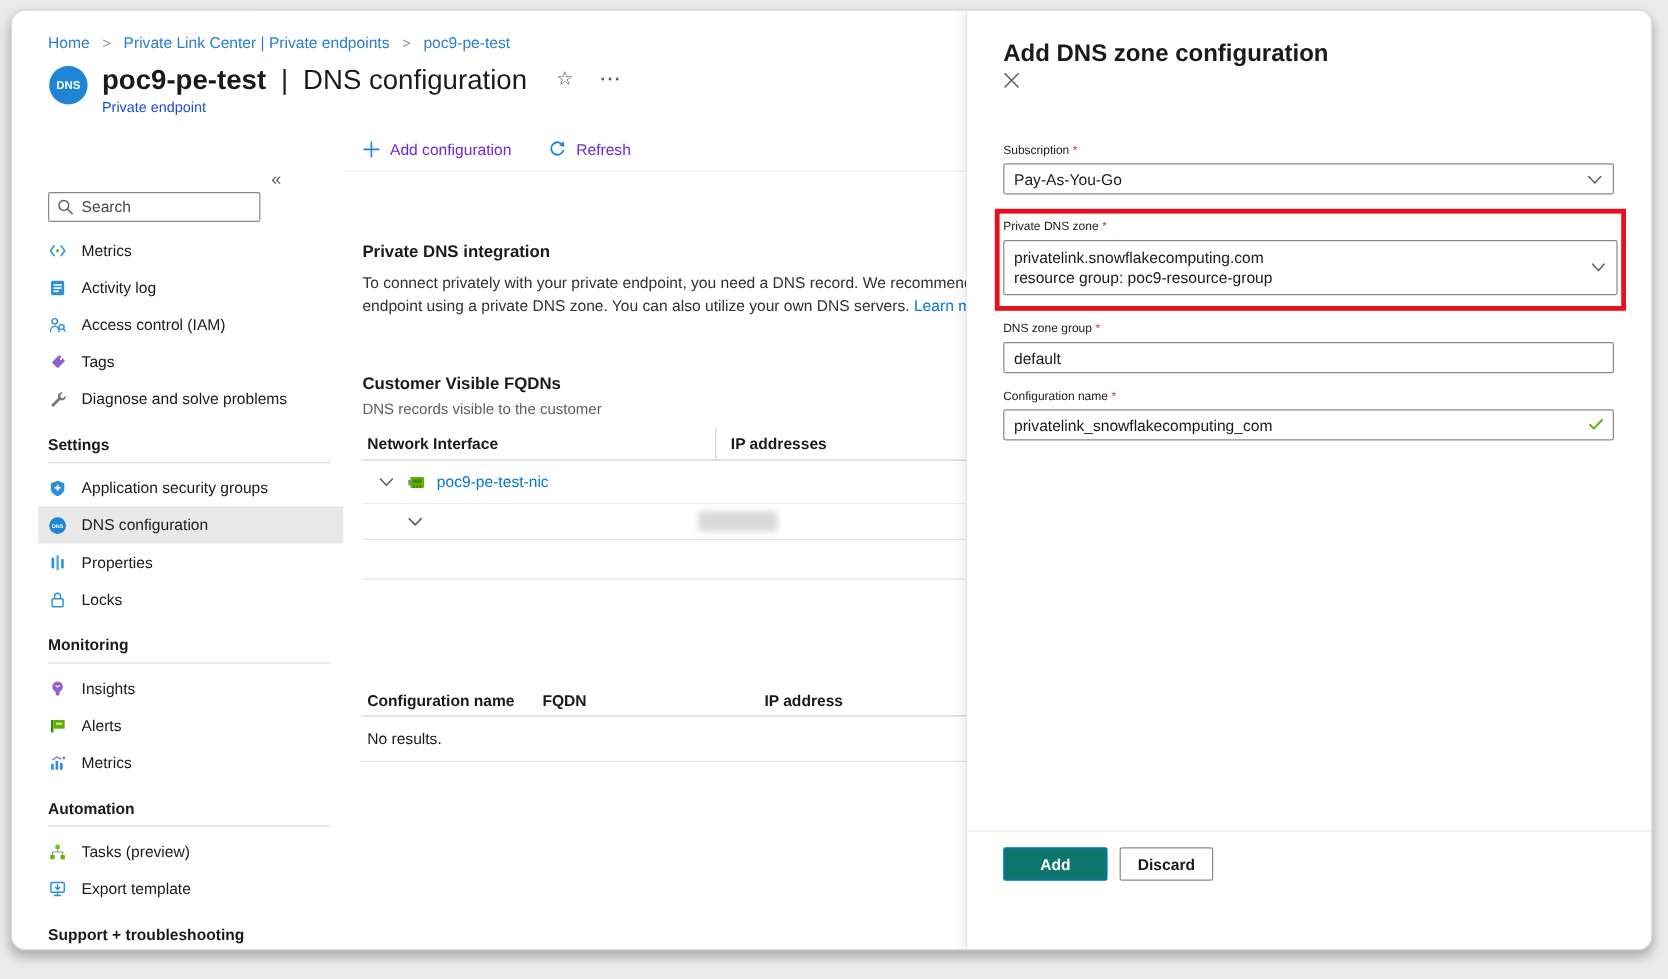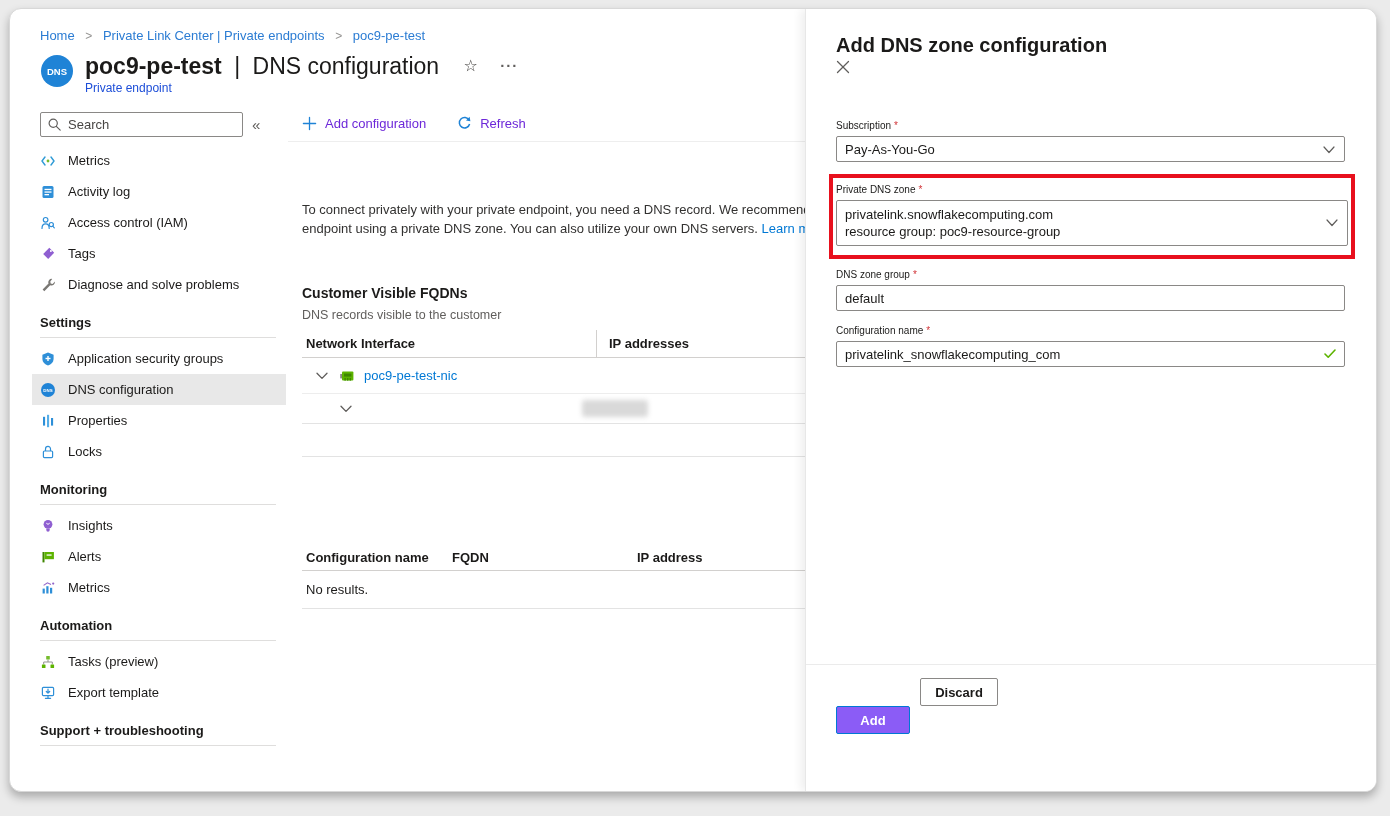--- a/index.html
+++ b/index.html
@@ -27,21 +27,21 @@
   .page-title { font-size:23px; line-height:28px; font-weight:400; color:#1b1a19; white-space:nowrap; }
   .t-bold { font-weight:700; }
   .t-sep { margin:0 6px; color:#1b1a19; }
   .star { font-size:16px; color:#484644; margin-left:18px; cursor:pointer; vertical-align:3px; }
   .more { font-size:15px; color:#605e5c; margin-left:16px; letter-spacing:1px; cursor:pointer; vertical-align:3px; font-weight:700;}
   .subtitle { font-size:12px; color:#1d4ed8; margin-top:1px; }
   .blade-body { display:flex; margin-top:14px; }
   
   .sidebar { width:278px; flex:none; }
   .search-row { display:flex; align-items:center; margin:3px 0 8px 30px; gap:9px; }
-  .search-box { position:relative; width:203px; }
+  .search-box { position:relative; width:177px;margin-top:47px; }
   .search-box input {
     width:100%; height:25px; border:1px solid #8a8886; border-radius:2px;
     padding:0 6px 0 27px; font-size:13px; font-family:inherit; color:#1b1a19; outline:none;
   }
   .search-box input::placeholder { color:#484644; opacity:1; }
   .search-box svg { position:absolute; left:7px; top:5px; }
   .collapse { color:#5f5d5b; font-size:15px; cursor:pointer; }
   .nav { margin-left:22px; width:254px; font-size:13px; }
   .nav-item { display:flex; align-items:center; height:31px; padding-left:8px; gap:12px; cursor:pointer; color:#1b1a19; }
   .nav-item.selected { background:#e8e8e8; }
@@ -94,21 +94,21 @@
   input.ctrl-input {
     width:100%; height:26px; border:1px solid #8a8886; border-radius:2px;
     padding:0 8px; font-size:13px; font-family:inherit; color:#1b1a19; outline:none; background:#fff;
   }
   .field { margin-top:14px; }
   .red-box { margin:12px -10px 0 -7px; border:4px solid #e8101d; padding:6px 3px 9px 3px; }
   .input-wrap { position:relative; }
   .input-wrap .check { position:absolute; right:9px; top:8px; }
   .panel-footer { position:absolute; left:0; right:0; bottom:57px; border-top:1px solid #ebebeb; padding:13px 0 0 30px; display:flex; gap:10px; }
   .btn { height:28px; font-size:13px; font-weight:700; font-family:inherit; border-radius:2px; cursor:pointer; }
-  .btn-primary { background:#8b5cf6; color:#fff; border:1px solid #0078d4; width:74px;margin-top:28px; }
+  .btn-primary { background:#0f766e; color:#fff; border:1px solid #0078d4; width:87px; }
   .btn-secondary { background:#fff; color:#1b1a19; border:1px solid #8a8886; width:78px; }
   svg { display:block; }
 </style>
 </head>
 <body>
 
 <div class="card">
 
   <div class="blade">
 
@@ -295,20 +295,21 @@
           <div class="tool-btn">
             <svg width="16" height="16" viewBox="0 0 16 16">
               <path d="M13.1 5.2 A5.2 5.2 0 1 0 13.6 9" fill="none" stroke="#1f83d6" stroke-width="1.5"></path>
               <polygon points="13.6,1.8 14.4,6.2 10,5.4" fill="#1f83d6"></polygon>
             </svg>
             <span>Refresh</span>
           </div>
         </div>
 
         <div class="pdi">
+          <div class="sec-title">Private DNS integration</div>
           <p>
             <span>To connect privately with your private endpoint, you need a DNS record. We recommend that you integrate your private</span><br>
             <span>endpoint using a private DNS zone. You can also utilize your own DNS servers. </span><a>Learn more</a>
           </p>
         </div>
 
         <div class="fqdn">
           <div class="sec-title">Customer Visible FQDNs</div>
           <div class="fqdn-sub">DNS records visible to the customer</div>
 

